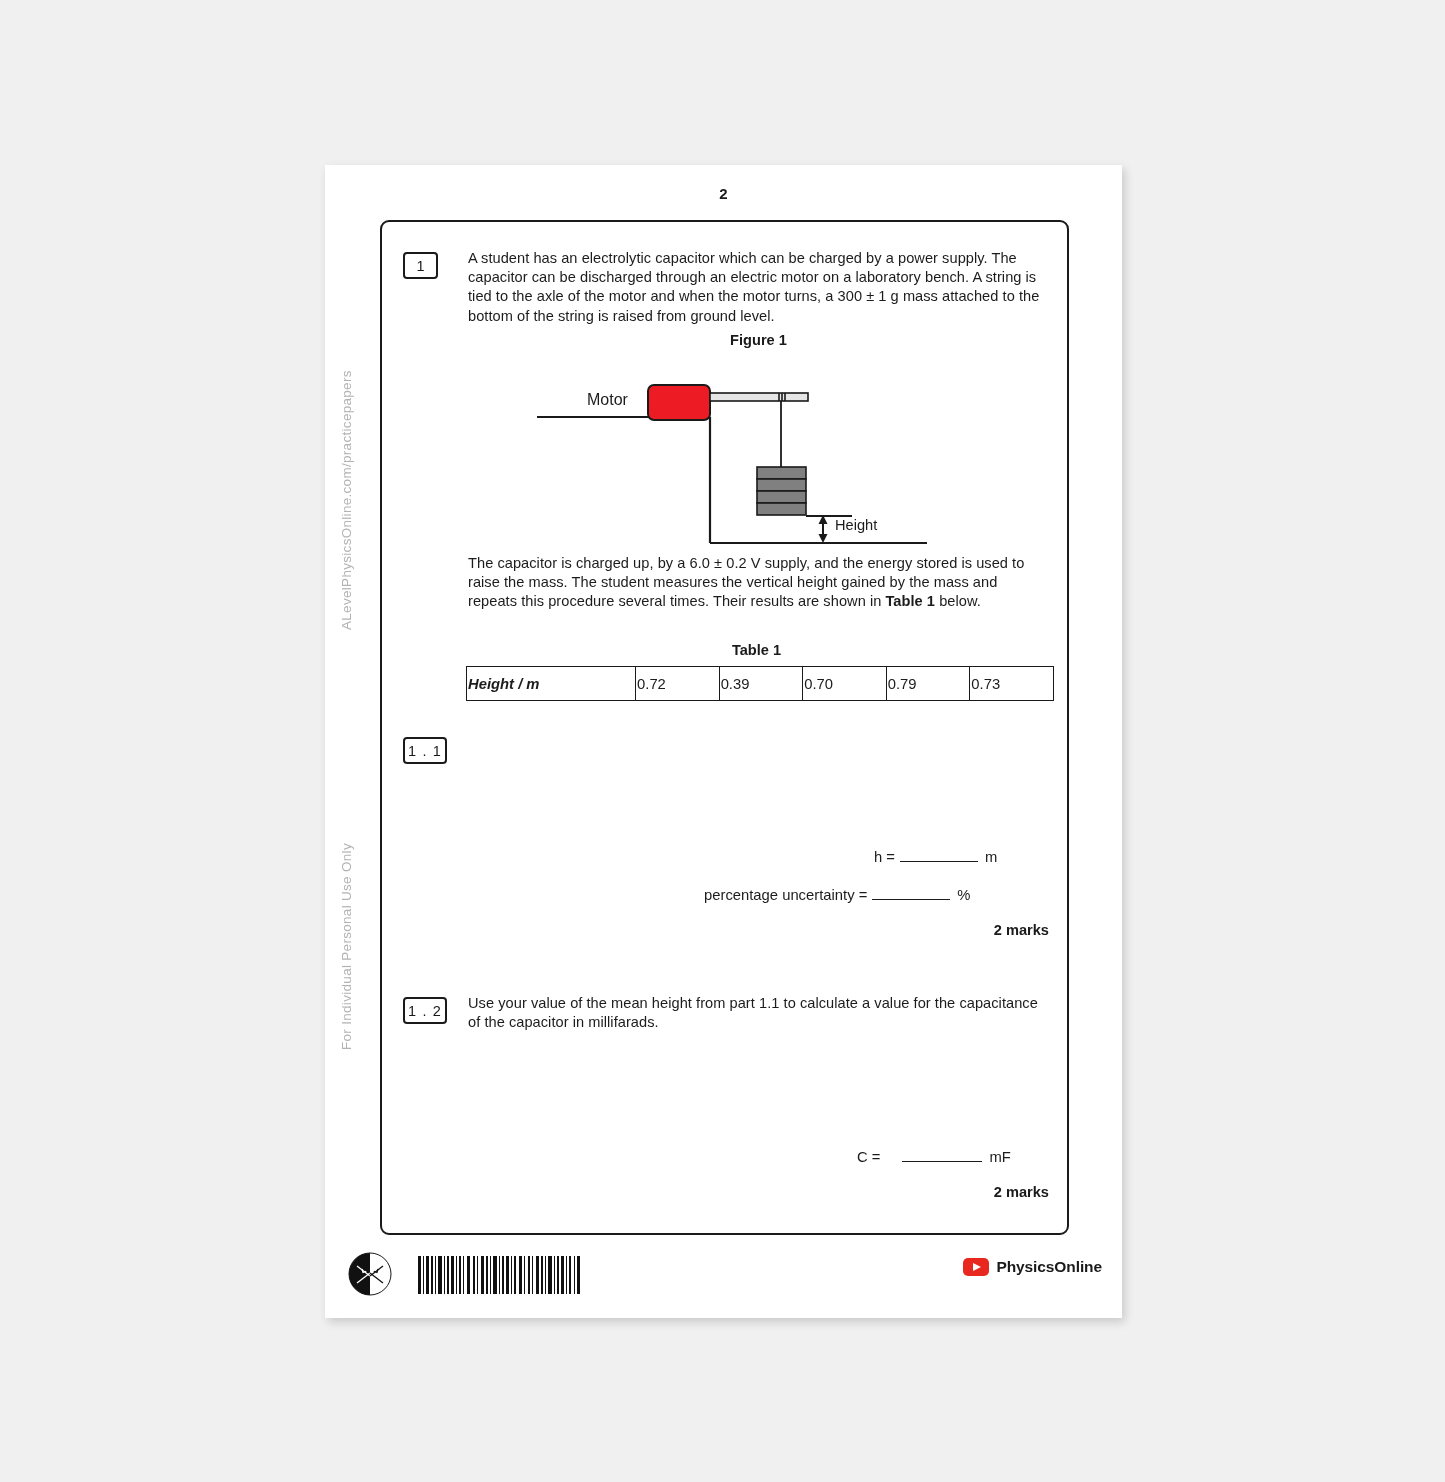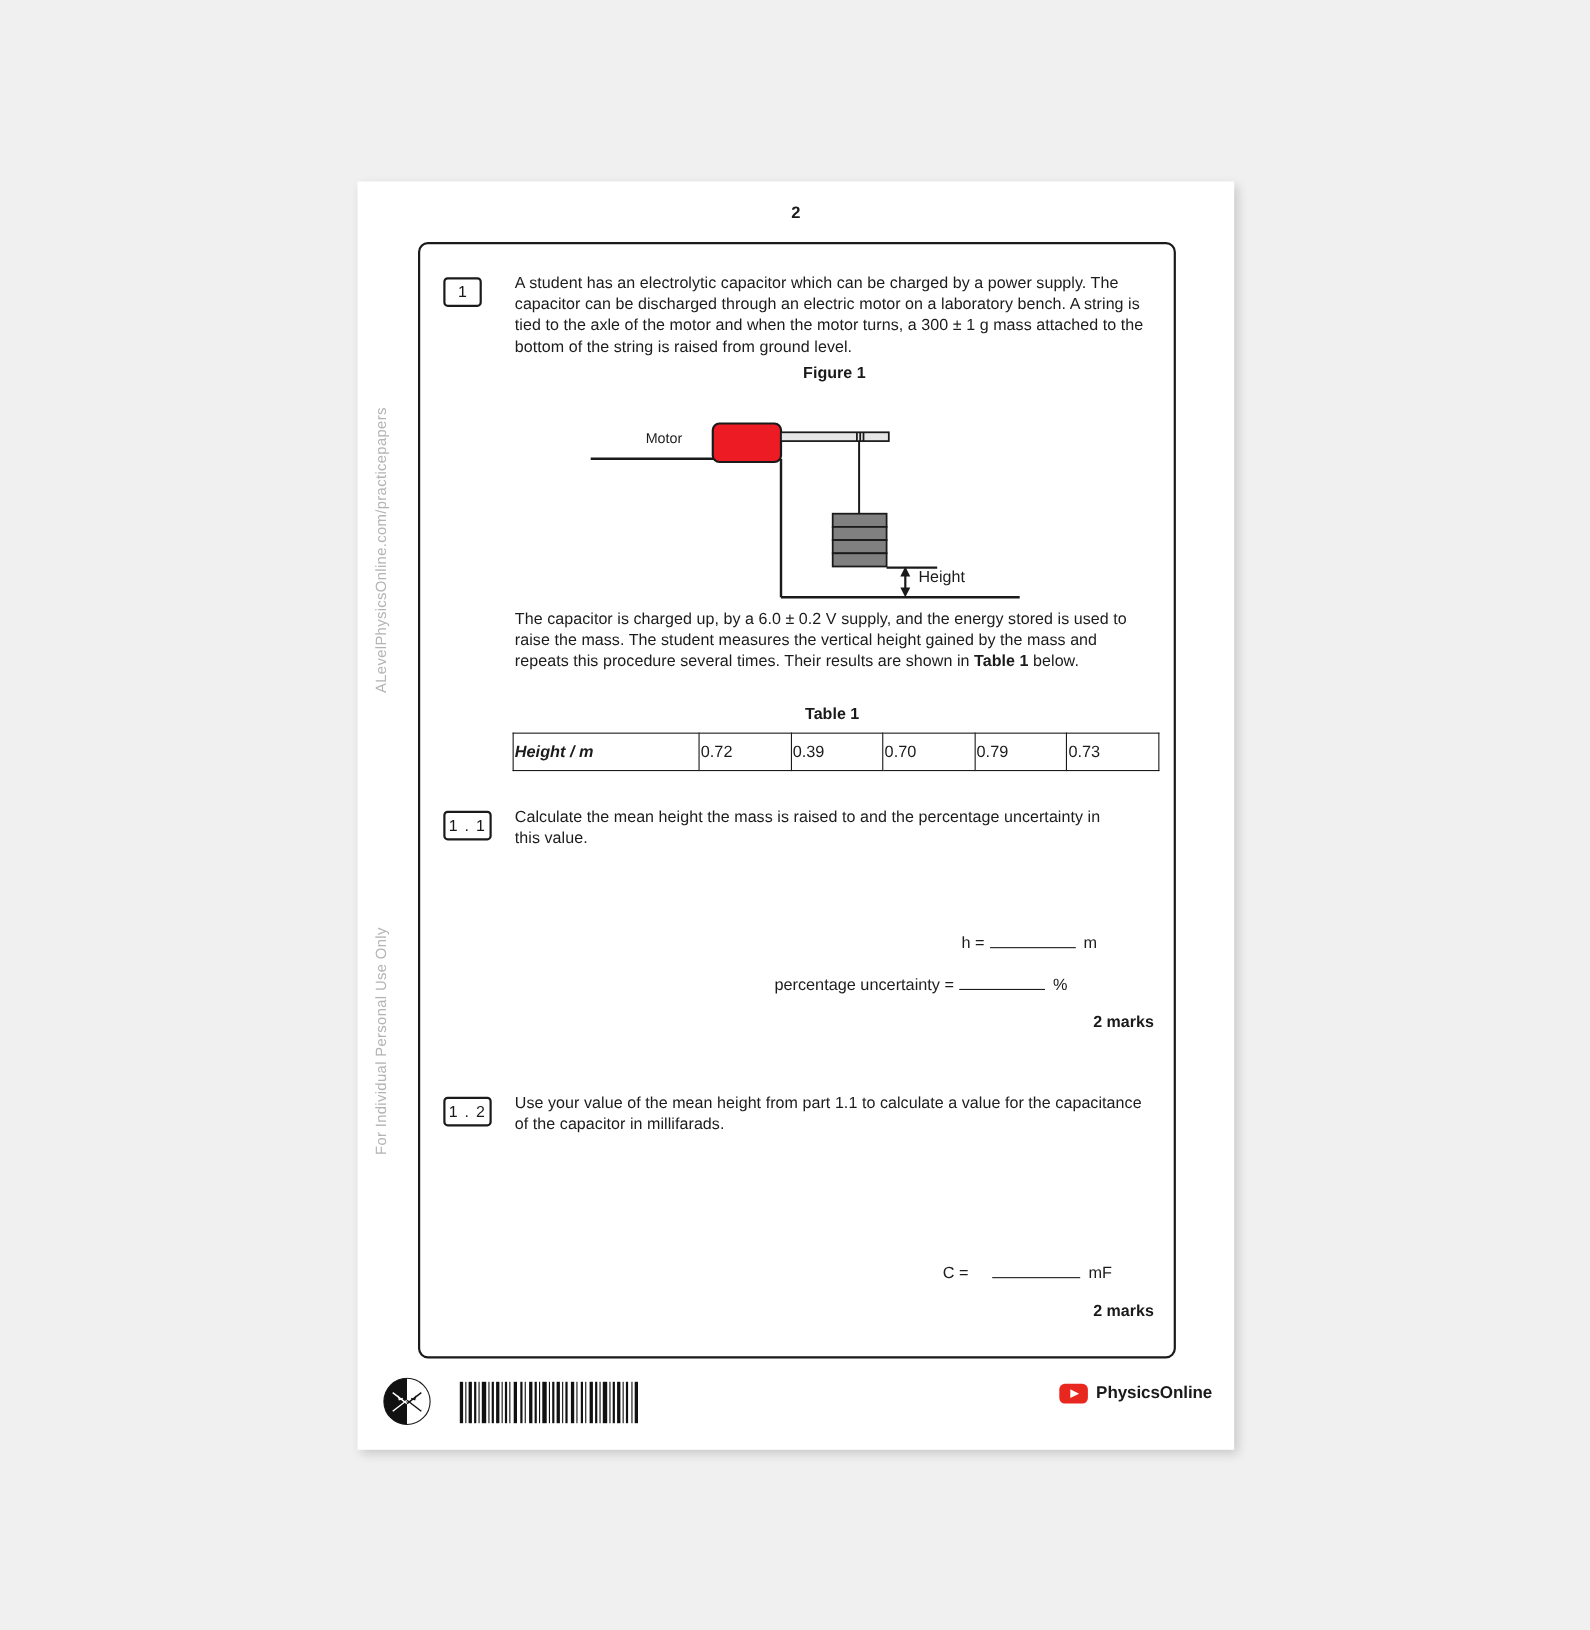--- a/index.html
+++ b/index.html
@@ -252,21 +252,21 @@
           <rect x="225" y="124" width="49" height="12" fill="#808080" stroke="#1a1a1a" stroke-width="1.6"></rect>
           <rect x="225" y="136" width="49" height="12" fill="#808080" stroke="#1a1a1a" stroke-width="1.6"></rect>
           <rect x="225" y="148" width="49" height="12" fill="#808080" stroke="#1a1a1a" stroke-width="1.6"></rect>
 
           <line x1="274" y1="161" x2="320" y2="161" stroke="#1a1a1a" stroke-width="2"></line>
 
           <line x1="291" y1="164" x2="291" y2="184" stroke="#1a1a1a" stroke-width="2"></line>
           <polygon points="291,160 286.5,169 295.5,169" fill="#1a1a1a"></polygon>
           <polygon points="291,188 286.5,179 295.5,179" fill="#1a1a1a"></polygon>
         </svg>
-        <div style="position:absolute;left:55px;top:36px;font-size:13px;color:#1c1c1c;">Motor</div>
+        <div style="position:absolute;left:55px;top:36px;font-size:16px;color:#1c1c1c;">Motor</div>
         <div style="position:absolute;left:303px;top:162px;font-size:14.6px;color:#1c1c1c;">Height</div>
       </div>
 
       <div class="body-text p-second">
         <span>The capacitor is charged up, by a 6.0 ± 0.2 V supply, and the energy stored is used to raise the mass. The student measures the vertical height gained by the mass and repeats this procedure several times. Their results are shown in </span><b>Table 1</b><span> below.</span>
       </div>
 
       <div class="caption cap-table1">Table 1</div>
 
       <table class="table1">
@@ -276,21 +276,20 @@
           <td class="val">0.72</td>
           <td class="val">0.39</td>
           <td class="val">0.70</td>
           <td class="val">0.79</td>
           <td class="val">0.73</td>
         </tr>
       </tbody>
         </table>
 
       <div class="qnum q11">1 . 1</div>
-      <div class="body-text p-q11">Calculate the mean height the mass is raised to and the percentage uncertainty in this value.</div>
 
       <div class="ans-row ans-h">
         <span class="ans-label">h =</span>
         <span class="ans-line"></span>
         <span class="ans-unit">m</span>
       </div>
 
       <div class="ans-row ans-pct">
         <span class="ans-label">percentage uncertainty =</span>
         <span class="ans-line"></span>

